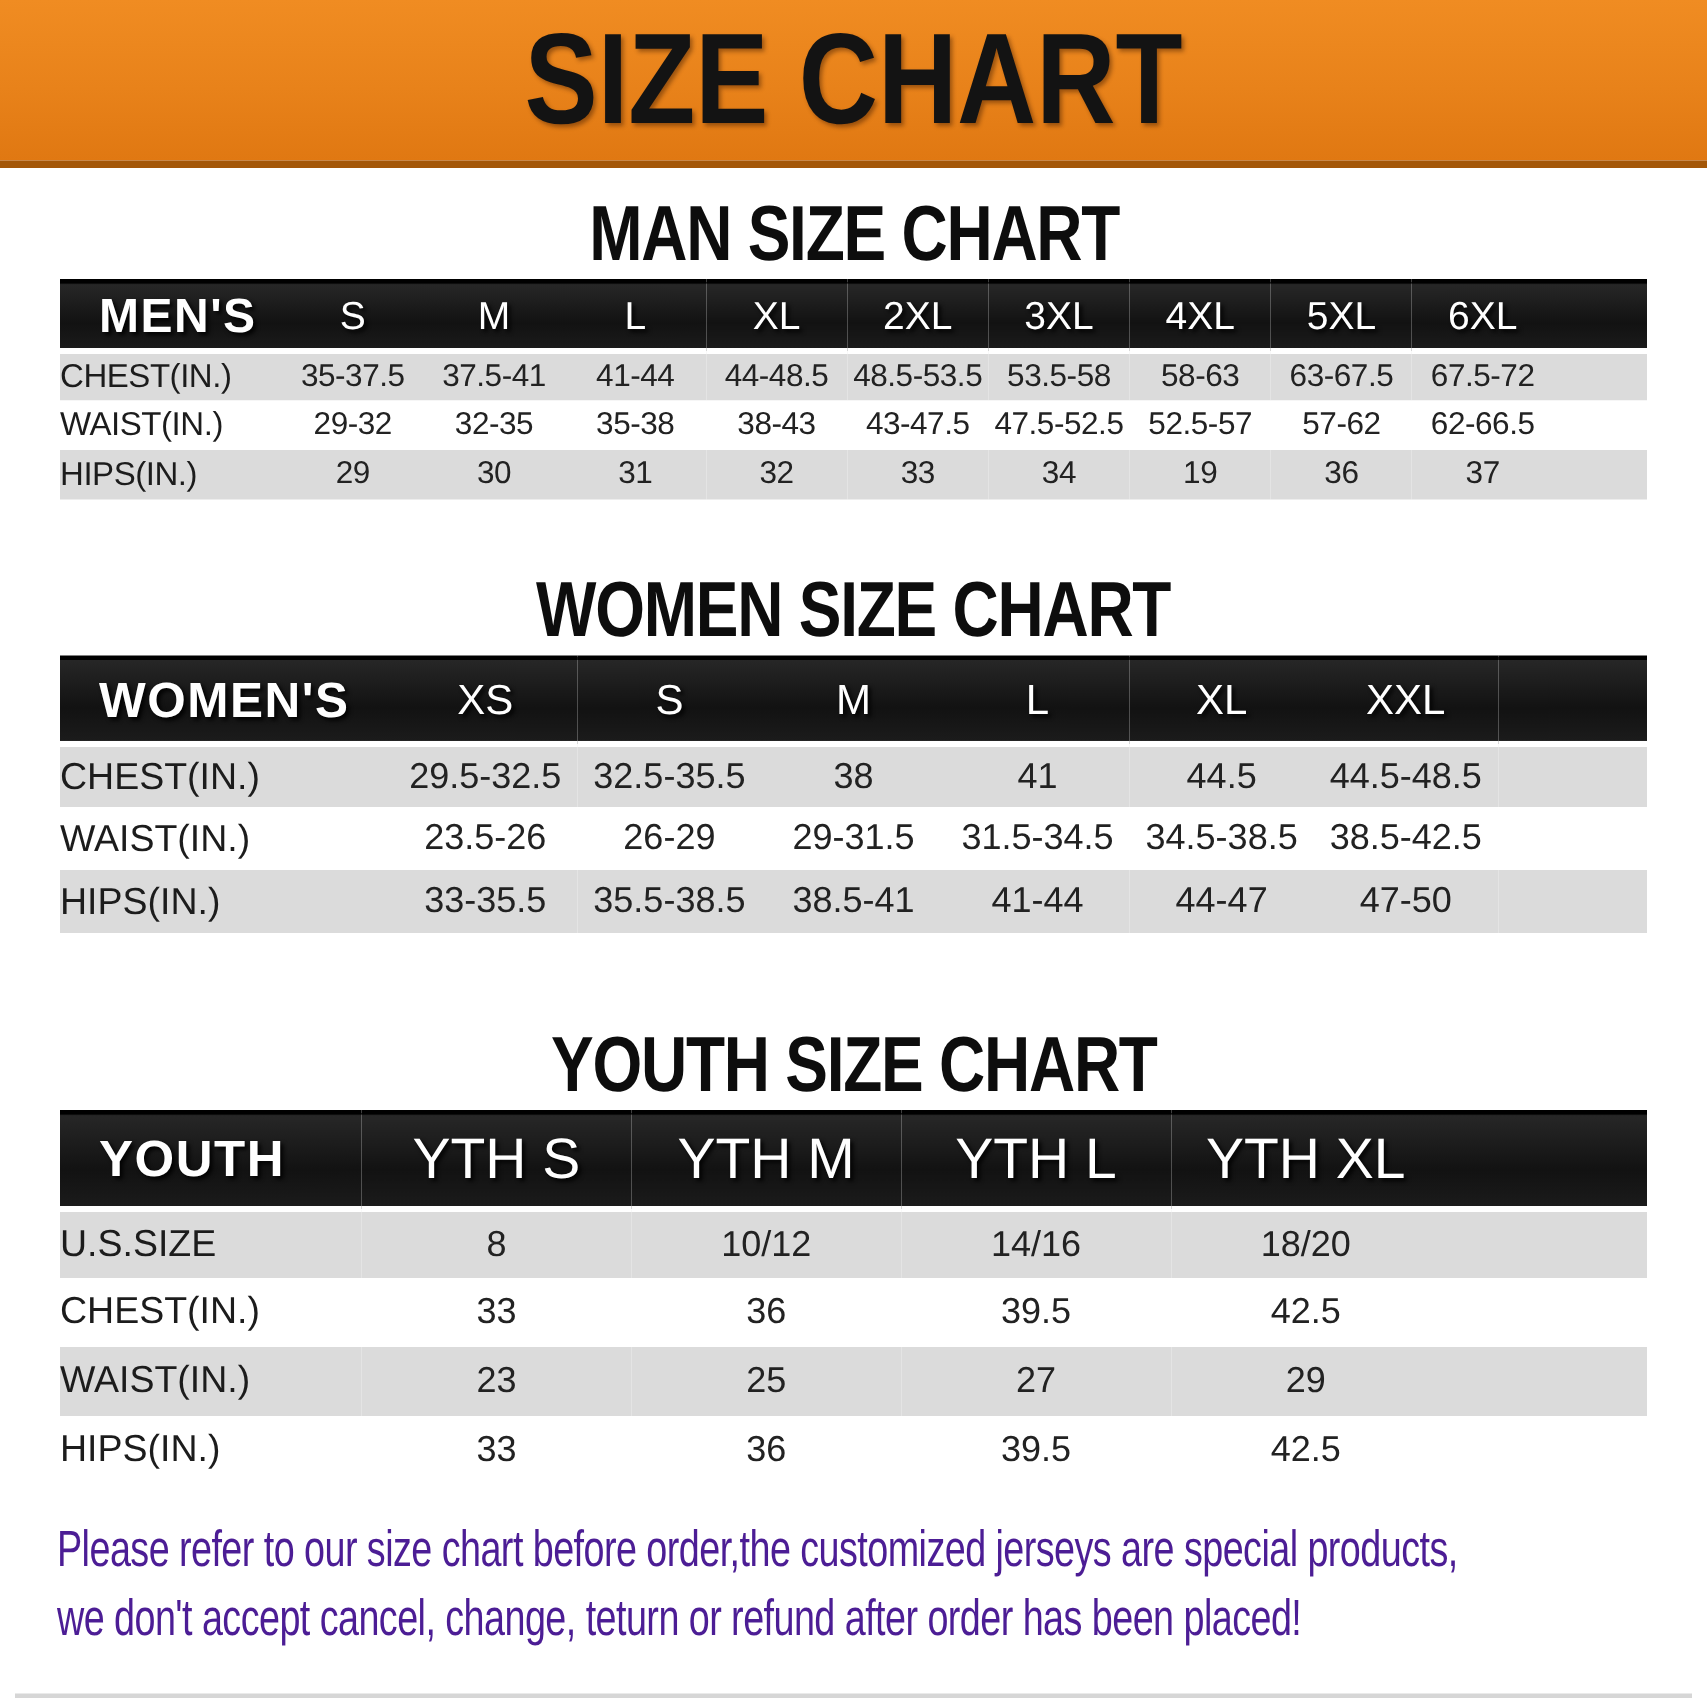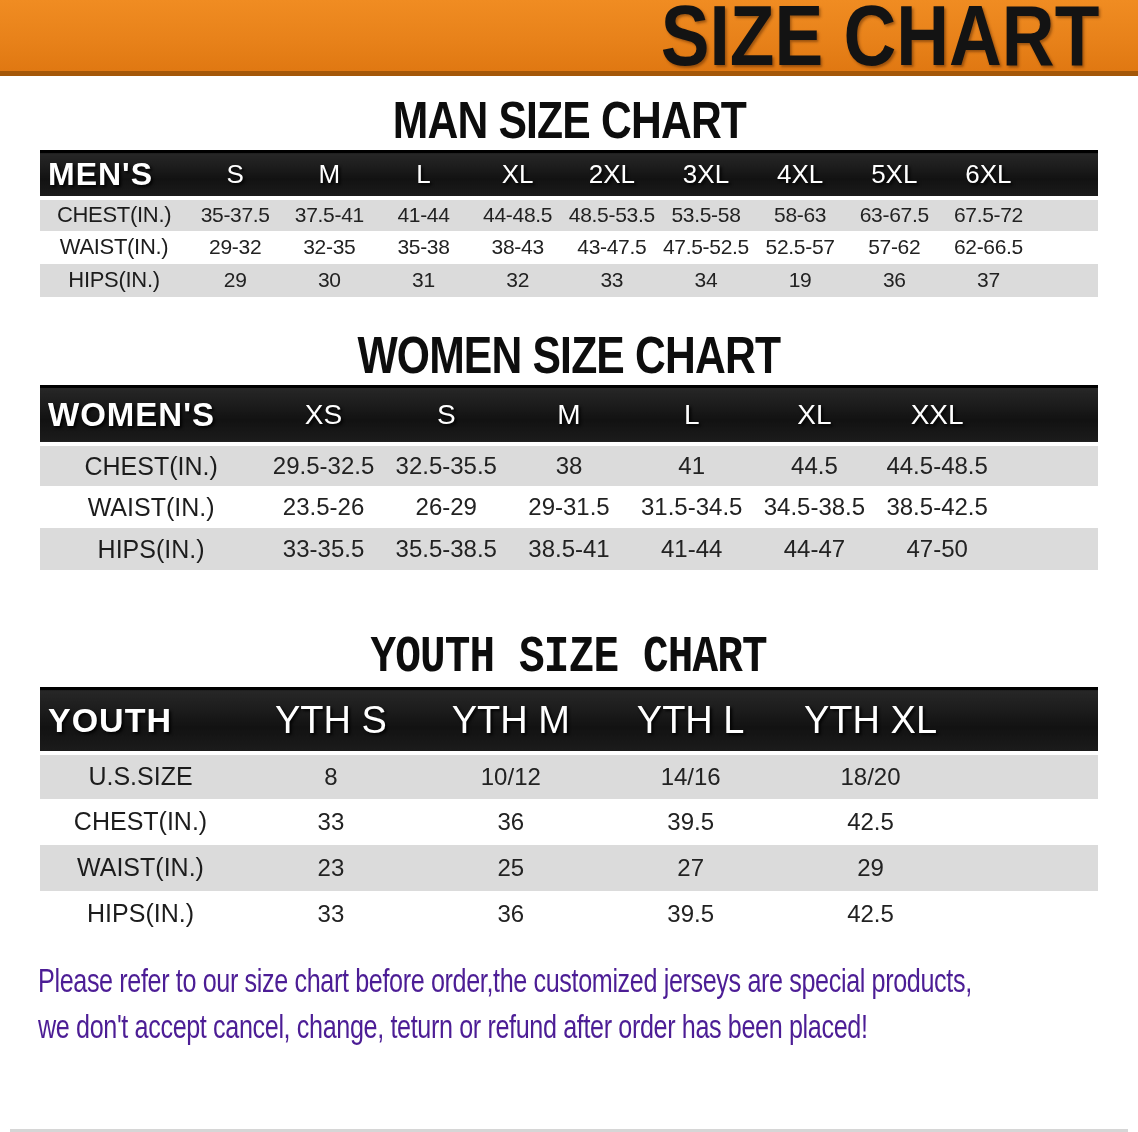--- a/index.html
+++ b/index.html
@@ -1,45 +1,45 @@
 <!DOCTYPE html>
 <html><head>
 <meta charset="utf-8">
 <style>
   * { margin:0; padding:0; box-sizing:border-box; }
   html,body { width:1138px; height:1132px; background:#ffffff; overflow:hidden;
               font-family:"Liberation Sans","DejaVu Sans",sans-serif; position:relative; }
 
   
-  .banner { width:1138px; height:76px;
+  .banner { width:1138px; height:112px;
             background:linear-gradient(180deg,#f08c22 0%,#e8821a 55%,#e07812 100%);
             border-bottom:5px solid #a45708;
-            display:flex; align-items:center; justify-content:flex-end; }
+            display:flex; align-items:center; justify-content:center; }
   .banner-title { display:inline-block; transform:scaleX(0.85); transform-origin:center;
                   font-size:86px; font-weight:bold; letter-spacing:0px; color:#131313;
                   text-shadow:2px 2px 3px rgba(60,25,0,0.45); white-space:nowrap; }
 
   
   .section-title { text-align:center; color:#0d0d0d; white-space:nowrap; }
   .section-title .cond { display:inline-block; transform:scaleX(0.82); transform-origin:center;
                          font-weight:bold; font-size:52px; letter-spacing:-1px; }
   #man-title   { margin-top:14px; }
-  #women-title { margin-top:28px; }
-  #youth-title { margin-top:58px;font-family:Liberation Mono, monospace; }
+  #women-title { margin-top:44px; }
+  #youth-title { margin-top:58px; }
 
   
   table.size-table { width:1058px; margin:0 auto; border-collapse:collapse; table-layout:fixed; }
   .size-table th, .size-table td { white-space:nowrap; overflow:visible; }
 
   tr.head th { background:linear-gradient(180deg,#272727 0%,#121212 60%,#1b1b1b 100%);
                color:#ffffff; border-top:3px solid #000; border-bottom:4px solid #ffffff;
                text-shadow:2px 2px 3px rgba(0,0,0,0.9); font-weight:normal; }
-  tr.head th.rowhead { text-align:left; padding-left:8px; font-weight:bold; letter-spacing:1px; }
-
-  td.rowlabel { text-align:center; color:#1c1c1c;margin-top:41px; }
+  tr.head th.rowhead { text-align:left; padding-left:26px; font-weight:bold; letter-spacing:1px; }
+
+  td.rowlabel { text-align:left; color:#1c1c1c;margin-top:41px; }
   td.val      { text-align:center; color:#222222; }
   tr.gray td  { background:#dbdbdb; }
   tr.white td { background:#ffffff; }
 
   
   .men  { margin-top:18px; }
   .men  tr.head th { height:46px; font-size:26px; }
   .men  tr.head th.rowhead { font-size:32px; }
   .men  td { height:33px; font-size:21px; letter-spacing:-0.3px; }
   .men  td.rowlabel { font-size:22px; }

